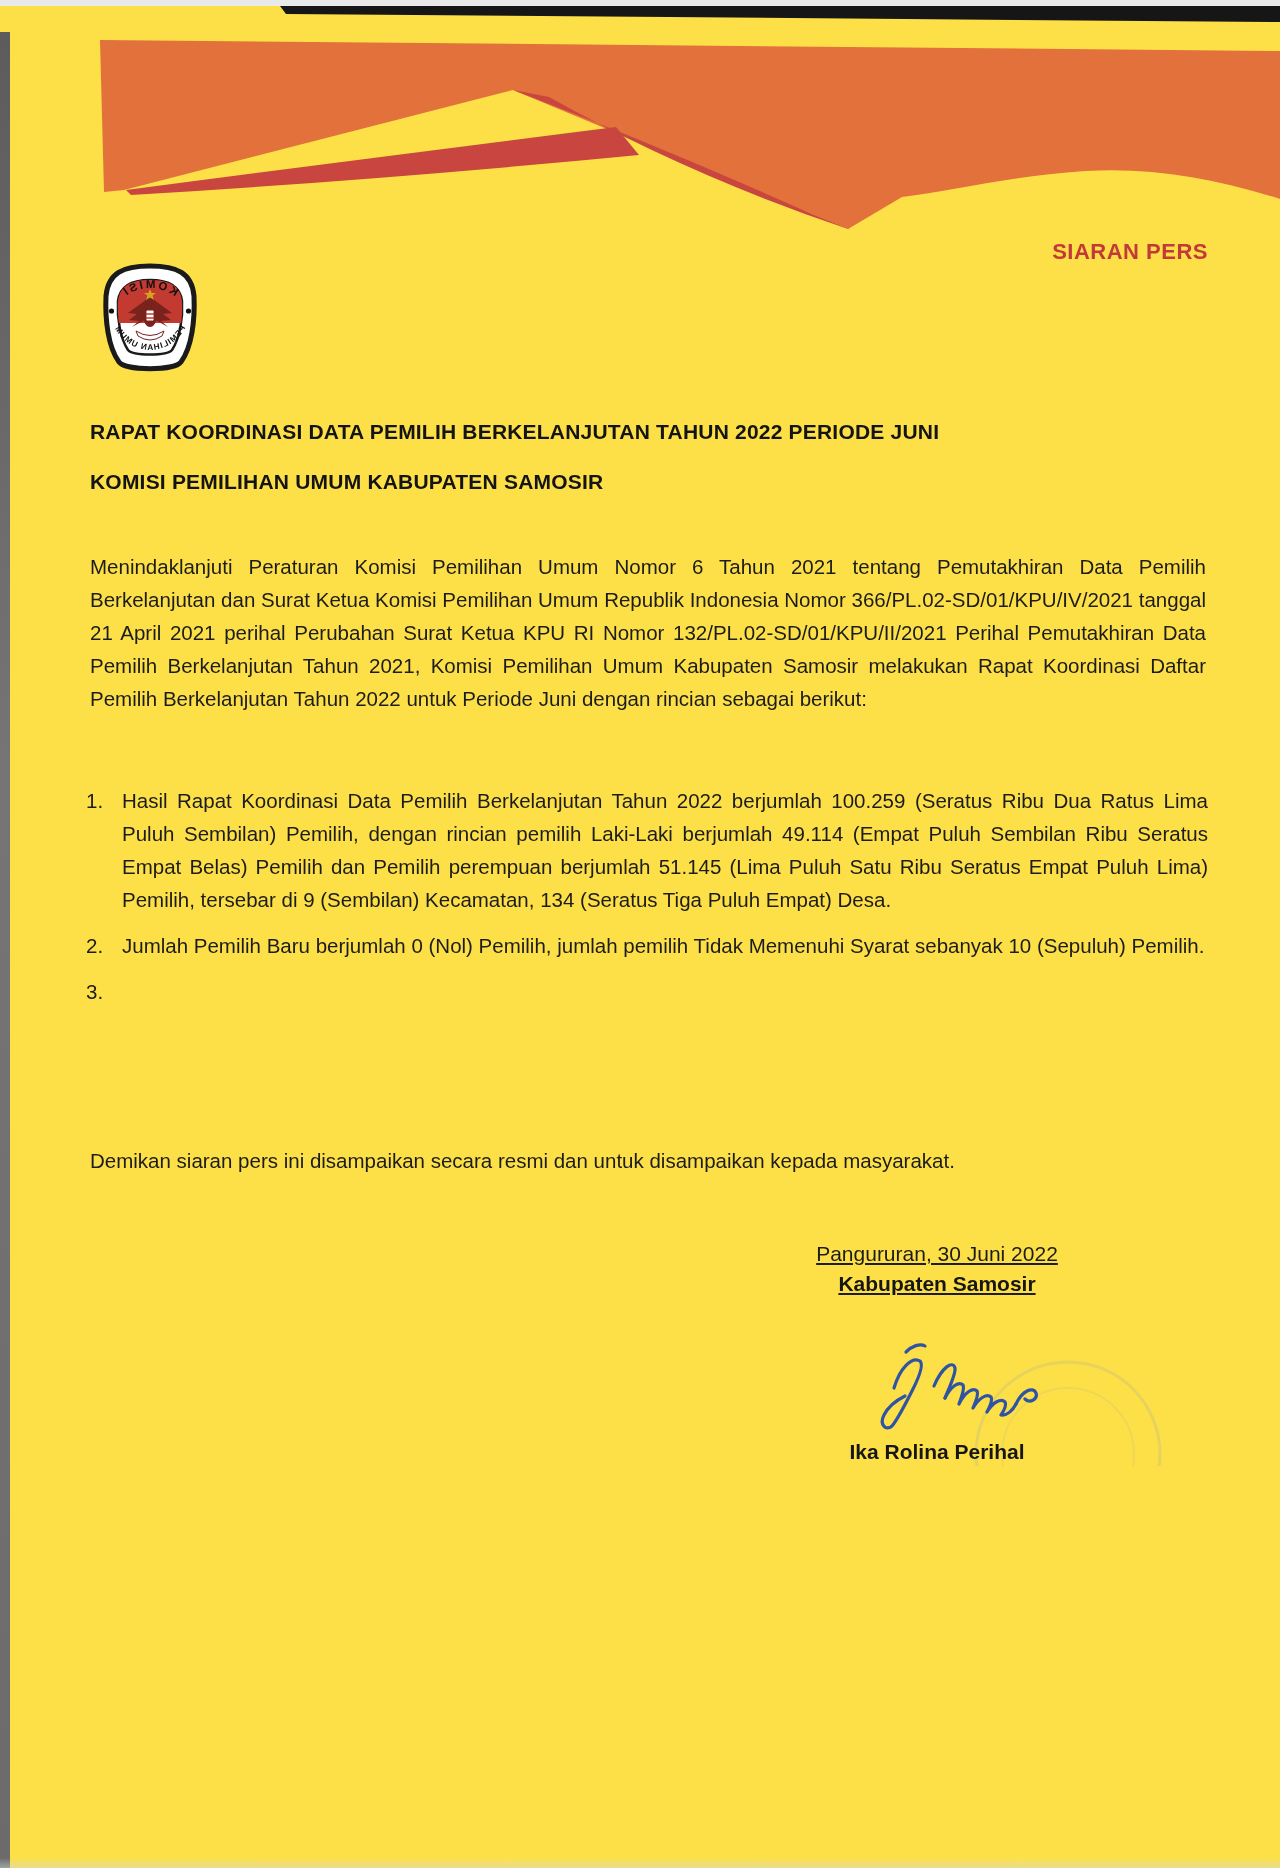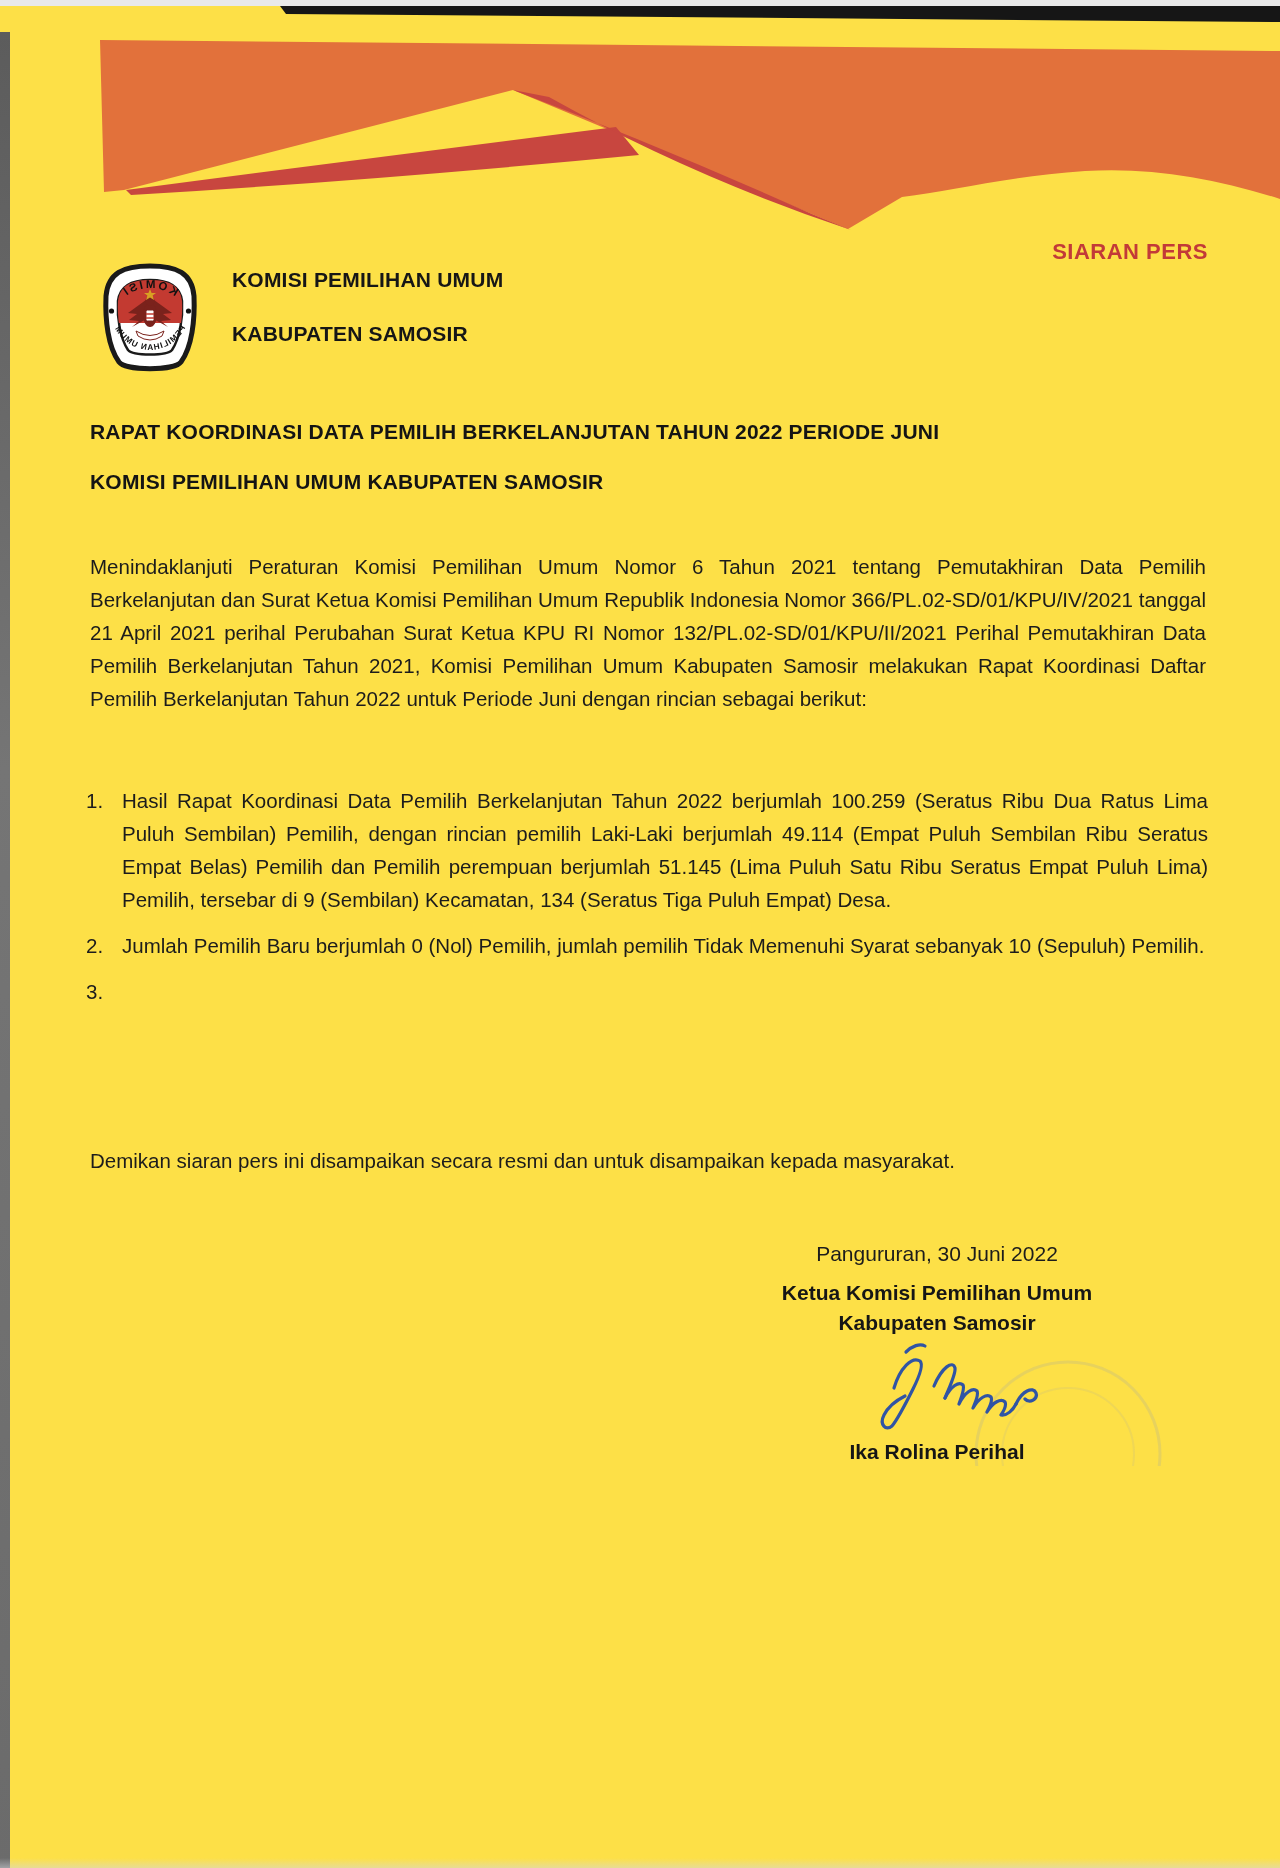--- a/index.html
+++ b/index.html
@@ -34,21 +34,21 @@
   .intro{position:absolute;left:90px;top:544px;width:1116px;
     font-size:20.5px;line-height:33px;text-align:justify;color:#1c1c1c;}
   .numbered-list{position:absolute;left:84px;top:778px;width:1124px;}
   .list-item{position:relative;padding-left:38px;font-size:20.5px;line-height:33px;
     text-align:justify;color:#1c1c1c;}
   .list-item + .list-item{margin-top:13px;}
   .item-number{position:absolute;left:2px;top:0;width:32px;}
   .closing{position:absolute;left:90px;top:1138px;width:1116px;
     font-size:20.5px;line-height:33px;color:#1c1c1c;}
   
-  .signoff{position:absolute;left:677px;top:1236px;width:520px;text-align:center;}
+  .signoff{position:absolute;left:677px;top:1236px;width:520px;text-align:center;text-decoration:underline;}
   .signoff .place-date{font-size:21px;color:#1c1c1c;}
   .signoff .role{font-size:21px;font-weight:bold;margin-top:6px;color:#161616;}
   .signoff .role.first{margin-top:15px;}
   .signatory-name{position:absolute;left:677px;top:1434px;width:520px;text-align:center;
     font-size:21px;font-weight:bold;color:#161616;}
   .sign-art{position:absolute;left:850px;top:1330px;width:330px;height:130px;}
 </style>
 </head>
 <body>
 
@@ -107,24 +107,20 @@
         <textPath href="#ringTop" startOffset="50%" text-anchor="middle">KOMISI</textPath>
       </text>
       <text font-size="8.2" font-weight="bold" letter-spacing="1.1" fill="#111" font-family="Liberation Sans, sans-serif">
         <textPath href="#ringBottom" startOffset="50%" text-anchor="middle">PEMILIHAN UMUM</textPath>
       </text>
       <circle cx="13.5" cy="48" r="2.6" fill="#111"></circle>
       <circle cx="90.5" cy="48" r="2.6" fill="#111"></circle>
     </svg>
   </div>
 
-  <div class="org">
-    <div class="org-line">KOMISI PEMILIHAN UMUM</div>
-    <div class="org-line second">KABUPATEN SAMOSIR</div>
-  </div>
 
   <div class="titles">
     <div class="title-line">RAPAT KOORDINASI DATA PEMILIH BERKELANJUTAN TAHUN 2022 PERIODE JUNI</div>
     <div class="title-line second">KOMISI PEMILIHAN UMUM KABUPATEN SAMOSIR</div>
   </div>
 
   <div class="intro">Menindaklanjuti Peraturan Komisi Pemilihan Umum Nomor 6 Tahun 2021 tentang Pemutakhiran Data Pemilih Berkelanjutan dan Surat Ketua Komisi Pemilihan Umum Republik Indonesia Nomor 366/PL.02-SD/01/KPU/IV/2021 tanggal 21 April 2021 perihal Perubahan Surat Ketua KPU RI Nomor 132/PL.02-SD/01/KPU/II/2021 Perihal Pemutakhiran Data Pemilih Berkelanjutan Tahun 2021, Komisi Pemilihan Umum Kabupaten Samosir melakukan Rapat Koordinasi Daftar Pemilih Berkelanjutan Tahun 2022 untuk Periode Juni dengan rincian sebagai berikut:</div>
 
   <div class="numbered-list">
     <div class="list-item">
@@ -137,21 +133,20 @@
     </div>
     <div class="list-item">
       <span class="item-number">3.</span>
     </div>
   </div>
 
   <div class="closing">Demikan siaran pers ini disampaikan secara resmi dan untuk disampaikan kepada masyarakat.</div>
 
   <div class="signoff">
     <div class="place-date">Pangururan, 30 Juni 2022</div>
-    <div class="role first">Ketua Komisi Pemilihan Umum</div>
     <div class="role">Kabupaten Samosir</div>
   </div>
 
   <svg class="sign-art" viewBox="0 0 330 130" aria-hidden="true">
 
     <g>
       <circle cx="218" cy="118" r="92" fill="none" stroke="rgba(145,155,185,0.20)" stroke-width="3"></circle>
       <circle cx="218" cy="118" r="66" fill="none" stroke="rgba(145,155,185,0.13)" stroke-width="2"></circle>
     </g>
 

